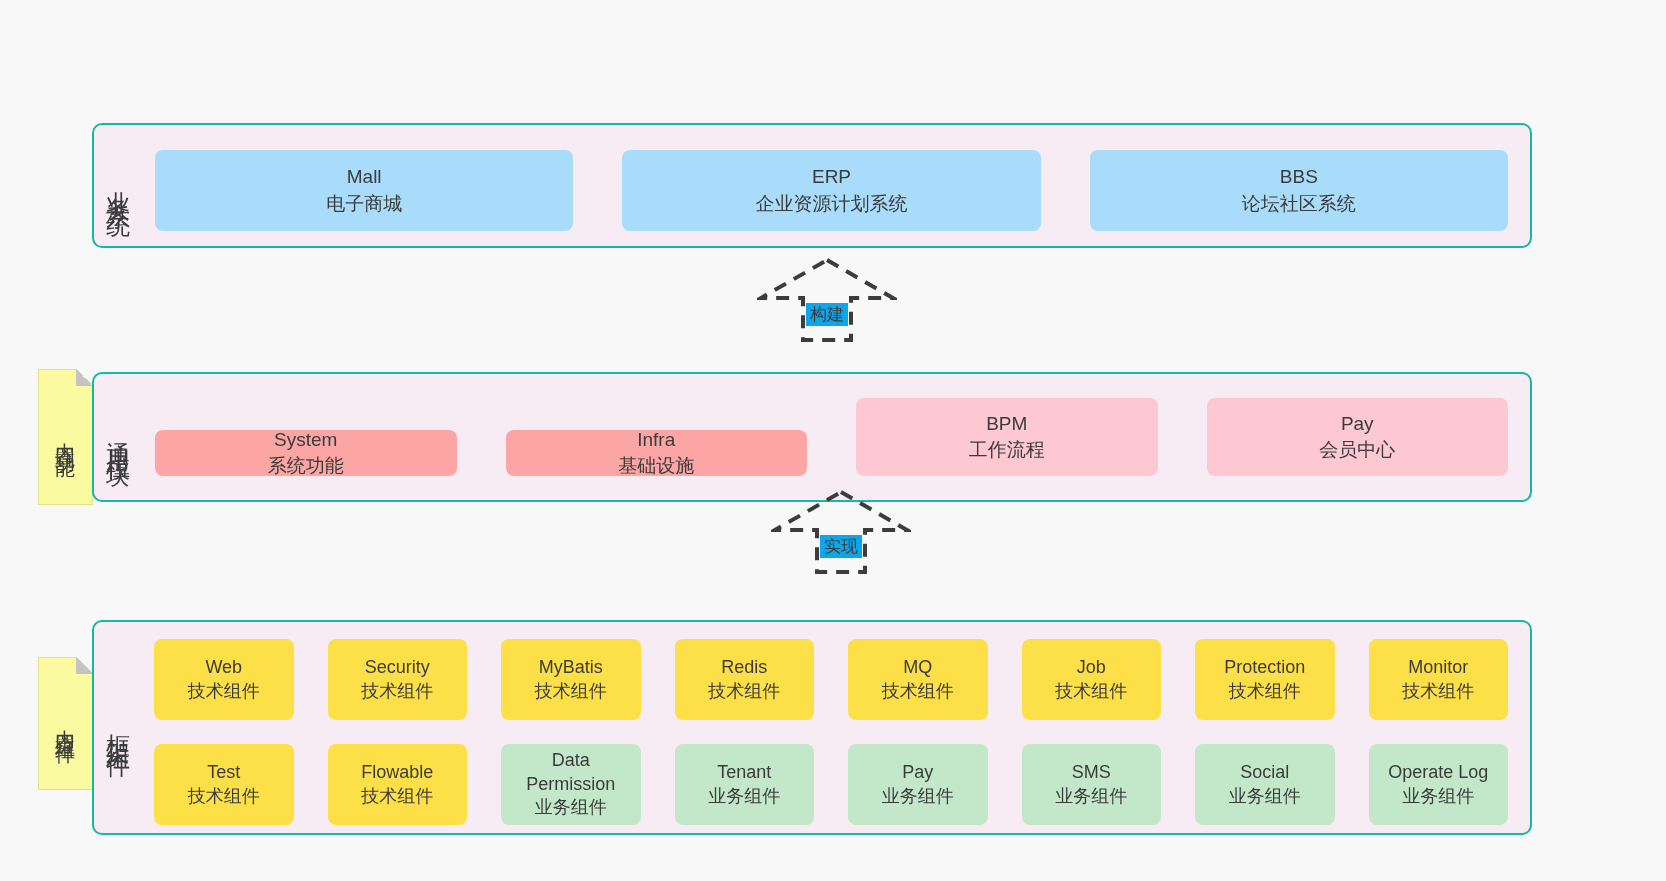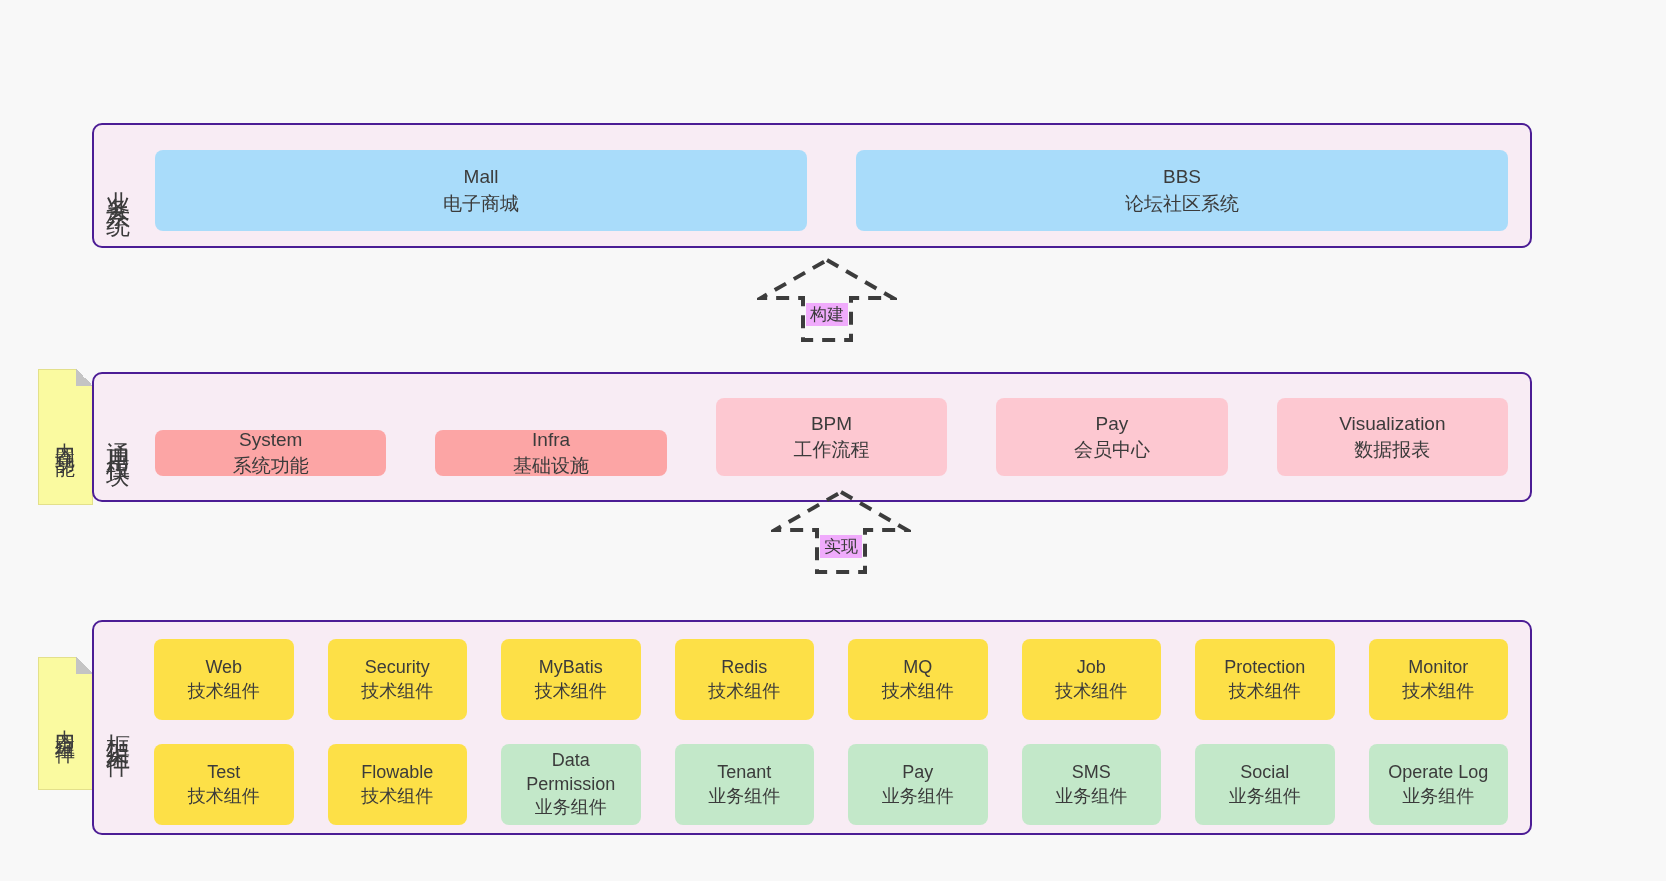--- a/index.html
+++ b/index.html
@@ -1,20 +1,20 @@
 <!DOCTYPE html>
 <html><head>
 <meta charset="utf-8">
 <style>
   html,body{margin:0;padding:0;}
   body{background:#f8f8f8;font-family:"Liberation Sans","DejaVu Sans",sans-serif;}
   #stage{position:relative;width:1666px;height:881px;background:#f8f8f8;overflow:hidden;color:#3b3b3b;}
 
   
-  .layer{position:absolute;left:92px;width:1436px;background:#f8ecf4;border:2px solid #4c1d95;border-radius:10px;}
+  .layer{position:absolute;left:92px;width:1436px;background:#f8ecf4;border:2px solid #14b8a6;border-radius:10px;}
   #layer-business{top:123px;height:121px;}
   #layer-modules{top:372px;height:126px;}
   #layer-components{top:620px;height:211px;}
 
   .layer-title{position:absolute;left:12px;top:50%;transform:translateY(-50%);
     writing-mode:vertical-rl;text-orientation:upright;
     font-size:24px;letter-spacing:7px;color:#3b3b3b;white-space:nowrap;line-height:1;}
 
   
   .box-row{position:absolute;left:61px;right:22px;display:flex;gap:49px;}
@@ -33,21 +33,21 @@
   .box-green{background:#fde047;}
   .box-lightgreen{background:#c3e8c9;}
   .box-title,.box-subtitle{display:block;}
 
   
   .arrow{position:absolute;width:140px;height:86px;}
   #arrow-build{left:757px;top:257px;}
   #arrow-implement{left:771px;top:489px;}
   .arrow svg{position:absolute;inset:0;}
   .arrow-label{position:absolute;left:50%;top:46px;transform:translateX(-50%);
-    background:#f0abfc;padding:0 4px;font-size:17px;color:#3b3b3b;white-space:nowrap;}
+    background:#0ea5e9;padding:0 4px;font-size:17px;color:#3b3b3b;white-space:nowrap;}
 
   
   .note{position:absolute;left:38px;width:55px;background:#fafaa0;border:1px solid #e3e08b;
     display:flex;align-items:center;justify-content:center;box-sizing:border-box;}
   #note-modules{top:369px;height:136px;}
   #note-components{top:657px;height:133px;}
   .note::before{content:"";position:absolute;top:-1px;right:-1px;width:17px;height:17px;
     background:linear-gradient(225deg,#f8f8f8 50%,#c4c4c4 50%);}
   .note-text{writing-mode:vertical-rl;text-orientation:upright;font-size:20px;
     letter-spacing:5px;color:#3b3b3b;line-height:1;white-space:nowrap;}
@@ -63,20 +63,24 @@
   <div class="note" id="note-components">
     <span class="note-text">内置组件</span>
   </div>
 
   <div class="layer" id="layer-business">
     <span class="layer-title">业务系统</span>
     <div class="box-row">
       <div class="box box-blue">
         <span class="box-title">Mall</span>
         <span class="box-subtitle">电子商城</span>
+      </div>
+      <div class="box box-blue">
+        <span class="box-title">ERP</span>
+        <span class="box-subtitle">企业资源计划系统</span>
       </div>
       <div class="box box-blue">
         <span class="box-title">BBS</span>
         <span class="box-subtitle">论坛社区系统</span>
       </div>
     </div>
   </div>
 
   <div class="arrow" id="arrow-build">
     <svg viewBox="0 0 140 86" width="140" height="86">
@@ -96,24 +100,20 @@
         <span class="box-title">Infra</span>
         <span class="box-subtitle">基础设施</span>
       </div>
       <div class="box box-pink">
         <span class="box-title">BPM</span>
         <span class="box-subtitle">工作流程</span>
       </div>
       <div class="box box-pink">
         <span class="box-title">Pay</span>
         <span class="box-subtitle">会员中心</span>
-      </div>
-      <div class="box box-pink">
-        <span class="box-title">Visualization</span>
-        <span class="box-subtitle">数据报表</span>
       </div>
     </div>
   </div>
 
   <div class="arrow" id="arrow-implement">
     <svg viewBox="0 0 140 86" width="140" height="86">
       <polygon points="70,3 136,41 94,41 94,83 46,83 46,41 4,41" fill="none" stroke="#3c3c3c" stroke-width="4" stroke-dasharray="13 9"></polygon>
     </svg>
     <span class="arrow-label">实现</span>
   </div>

